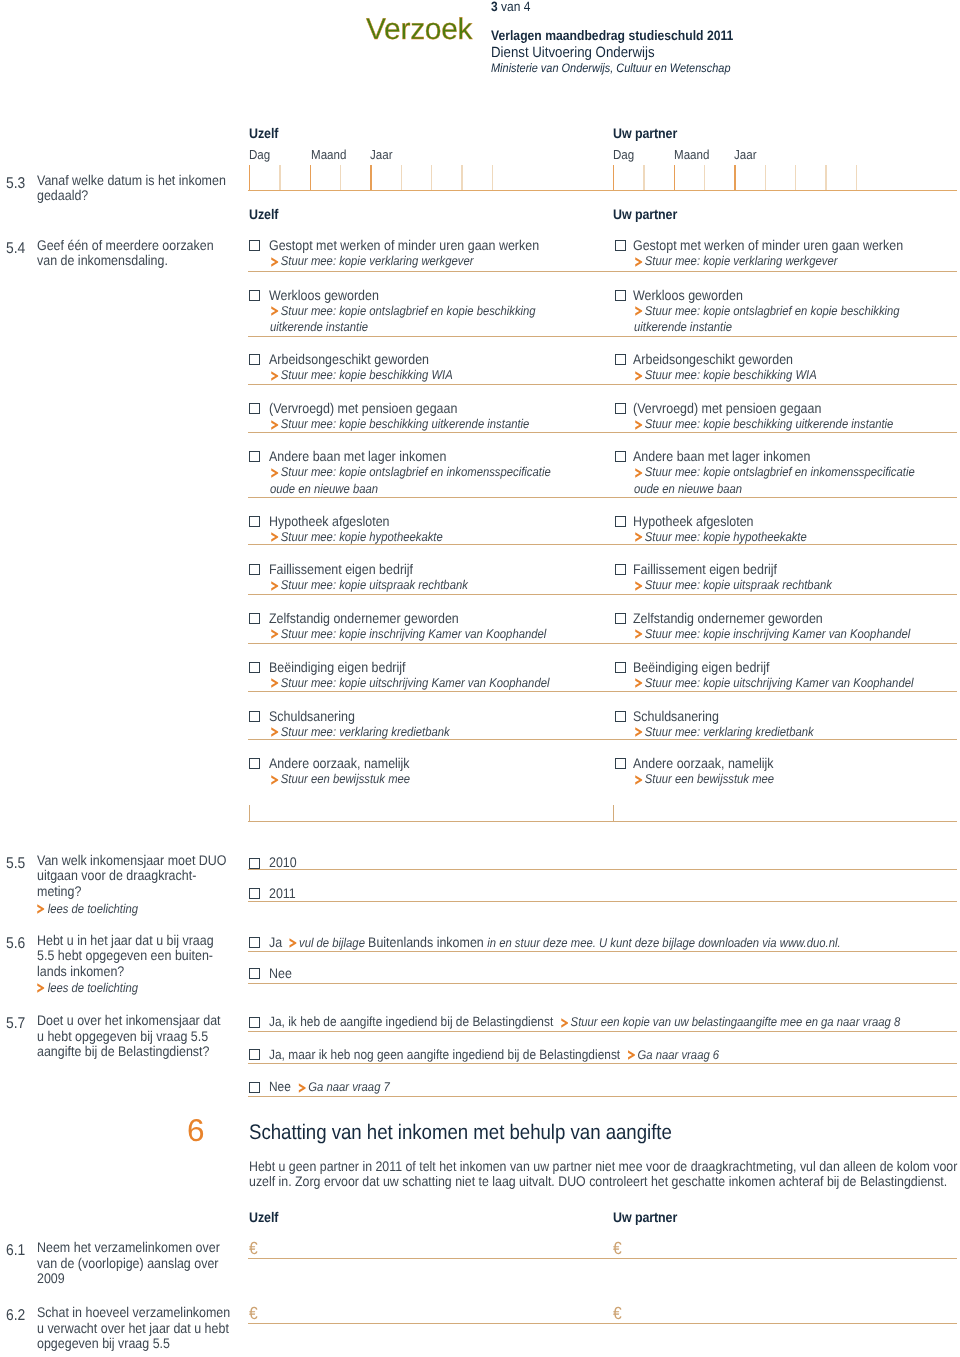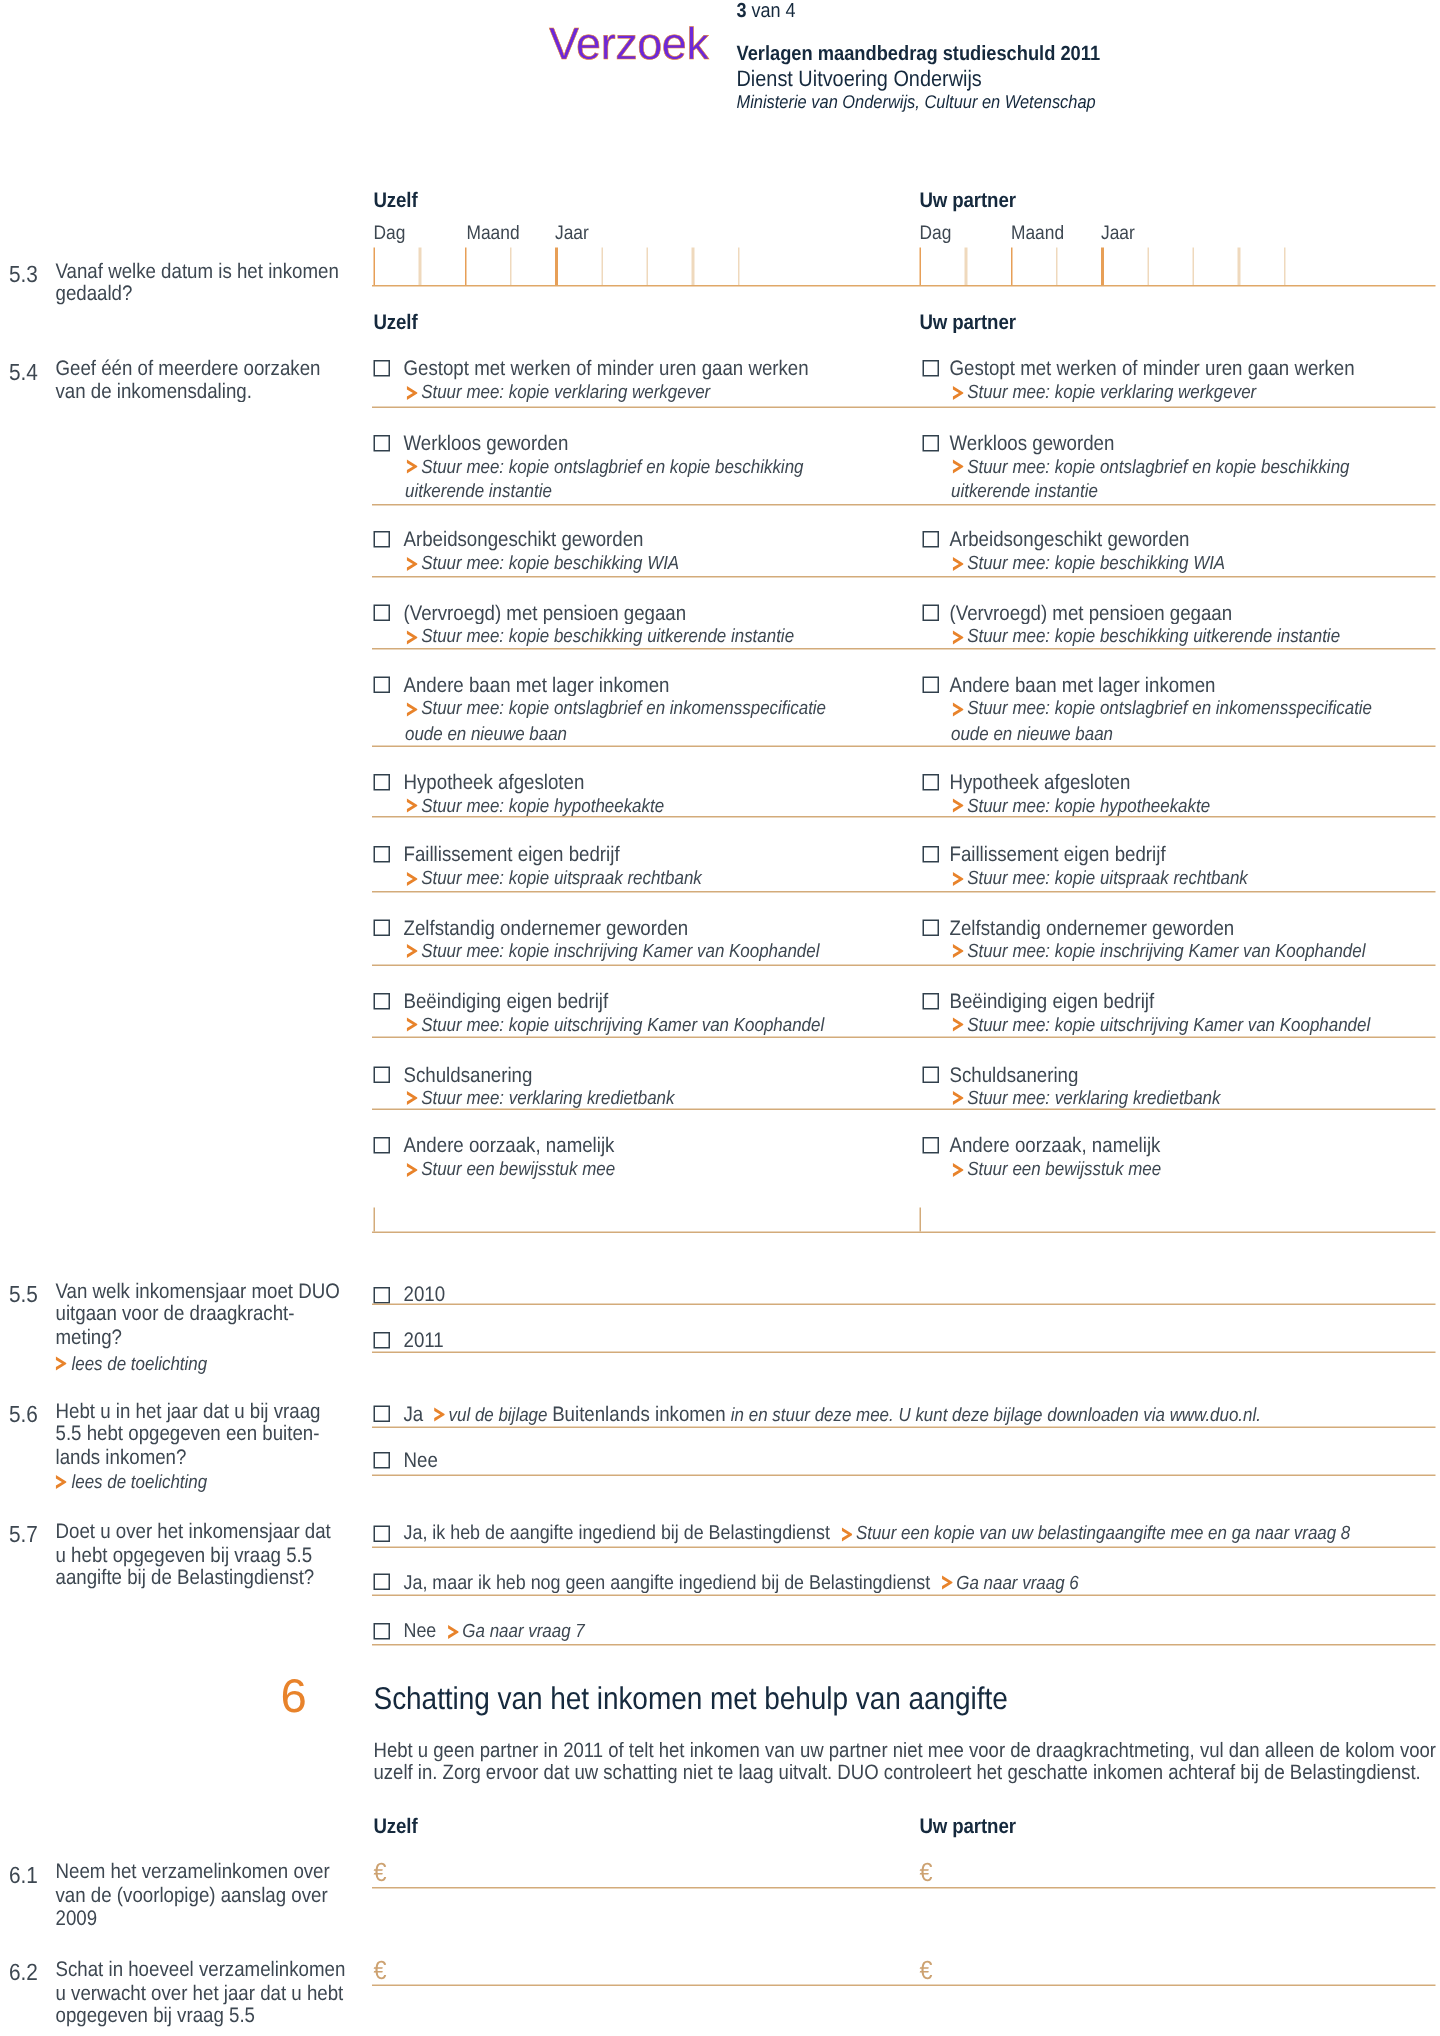--- a/index.html
+++ b/index.html
@@ -3,21 +3,21 @@
 <meta charset="utf-8">
 <style>
   html,body{margin:0;padding:0;}
   body{width:960px;height:1357px;background:#ffffff;
        font-family:"Liberation Sans",sans-serif;
        color:#3d4751;position:relative;overflow:hidden;-webkit-font-smoothing:antialiased;text-rendering:geometricPrecision;}
   .page{position:absolute;left:0;top:0;width:960px;height:1357px;filter:blur(0px);}
   .abs{position:absolute;}
 
   
-  #hdr-verzoek{left:366px;top:12.5px;font-size:30px;color:#6d28d9;font-weight:400;letter-spacing:-0.3px;-webkit-text-stroke:0.35px #e8832b;}
+  #hdr-verzoek{left:366px;top:12.5px;font-size:30px;color:#4d7c0f;font-weight:400;letter-spacing:-0.3px;-webkit-text-stroke:0.35px #e8832b;}
   #hdr-pageno{left:491px;top:-1px;font-size:13.5px;color:#15293d;transform:scaleX(0.89);transform-origin:left top;white-space:nowrap;}
   #hdr-pageno b{font-weight:700;}
   #hdr-title{left:491px;top:28.2px;font-size:13.7px;font-weight:700;color:#15293d;transform:scaleX(0.89);transform-origin:left top;white-space:nowrap;}
   #hdr-org{left:491px;top:45.2px;font-size:14.9px;color:#15293d;transform:scaleX(0.89);transform-origin:left top;white-space:nowrap;}
   #hdr-min{left:491px;top:61px;font-size:12.3px;font-style:italic;color:#15293d;transform:scaleX(0.89);transform-origin:left top;white-space:nowrap;}
 
   
   .sq{transform:scaleX(0.89);transform-origin:left top;}
   .qnum{font-size:15.6px;color:#3d4751;}
   .qtext{font-size:14px;color:#3d4751;line-height:15.6px;}

